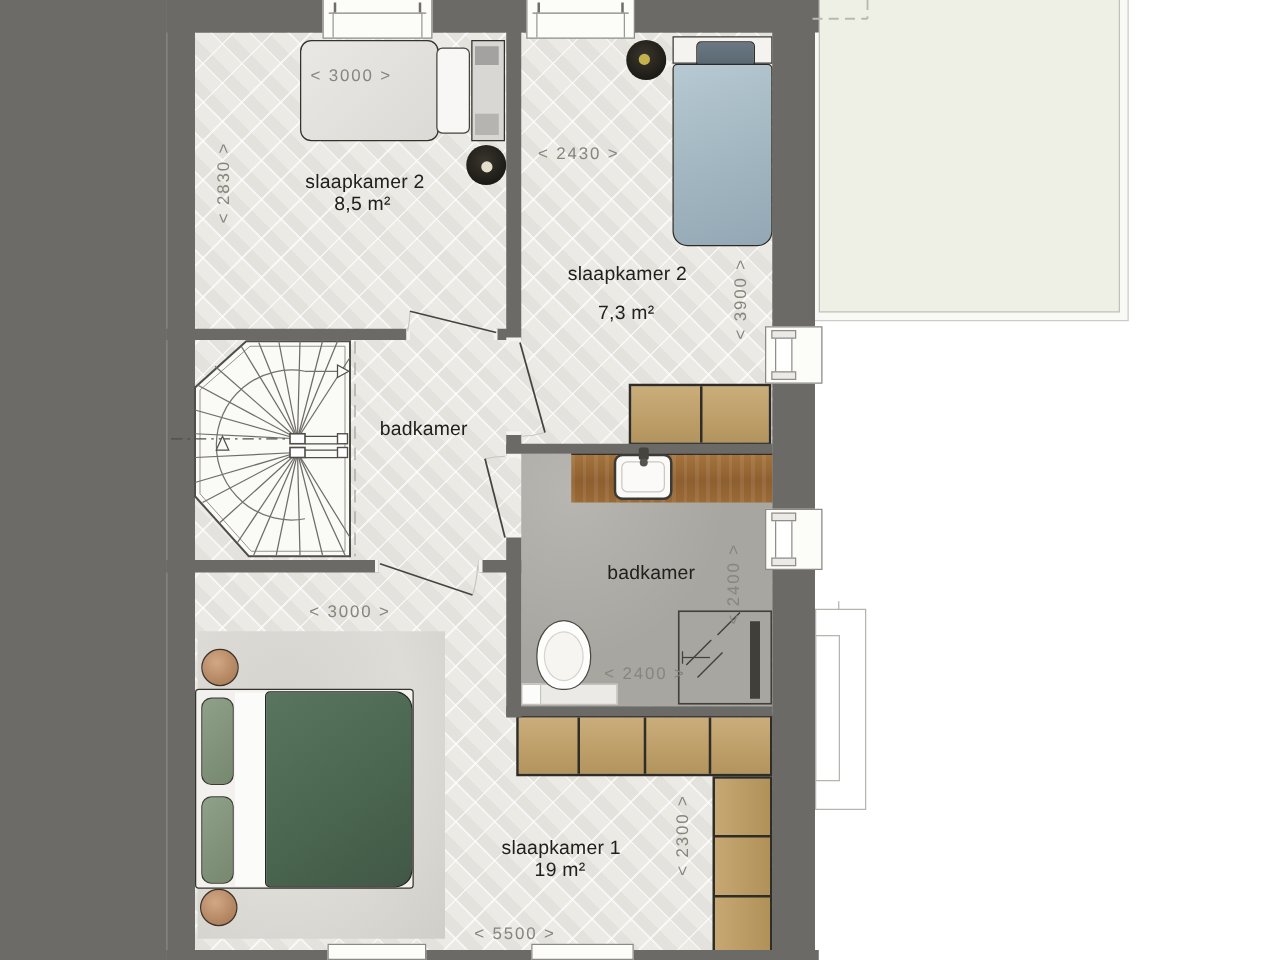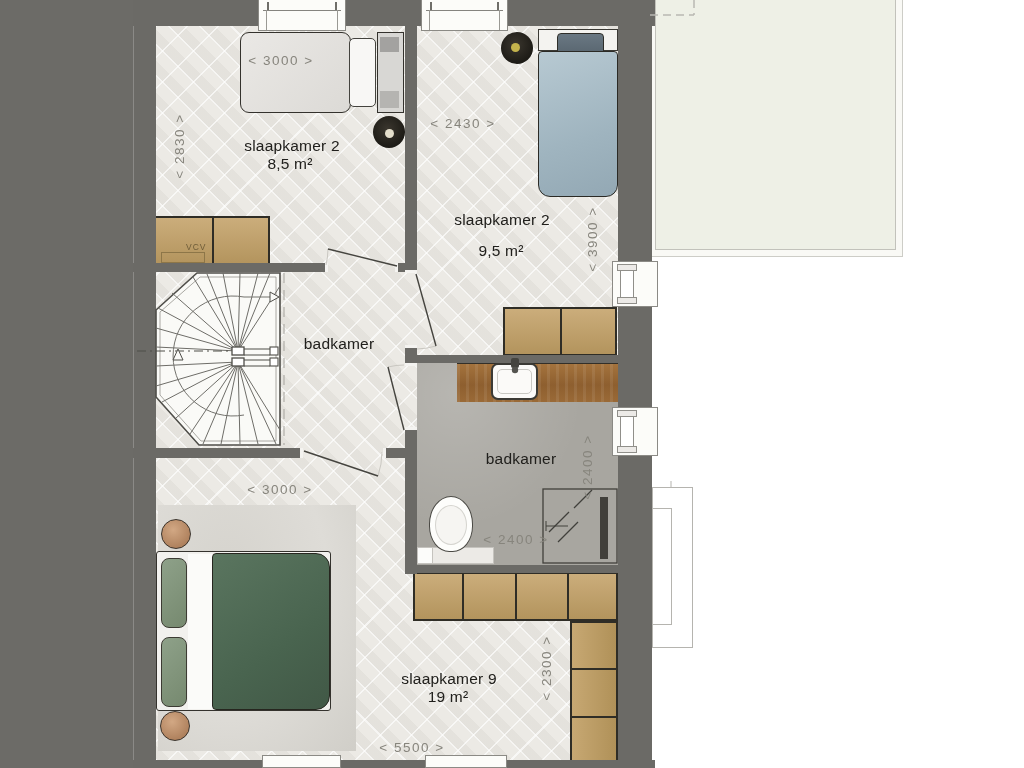--- a/index.html
+++ b/index.html
@@ -51,25 +51,20 @@
               border:1.6px solid #34322d;border-radius:9px;box-sizing:border-box;"></div>
   <div class="abs" style="left:349px;top:38px;width:27px;height:69px;background:#f8f7f5;border:1.3px solid #44433e;border-radius:5px;box-sizing:border-box;"></div>
   <div class="abs" style="left:377px;top:32px;width:27px;height:81px;background:#d8d7d4;border:1.4px solid #34322d;box-sizing:border-box;">
     <div class="abs" style="left:2px;top:4px;width:19px;height:15px;background:#a3a2a0;"></div>
     <div class="abs" style="left:2px;top:58px;width:19px;height:17px;background:#b5b4b1;"></div>
   </div>
   <div class="abs" style="left:373px;top:116px;width:32px;height:32px;border-radius:50%;
               background:radial-gradient(circle at 45% 40%, #3a362e, #1d1b16 70%);"></div>
   <div class="abs" style="left:385px;top:129px;width:9px;height:9px;border-radius:50%;background:#e4decb;"></div>
 
-  <div class="cab" style="left:154px;top:216px;width:116px;height:50px;">
-    <div class="cabdivV" style="left:56px;"></div>
-    <div class="abs" style="left:5px;top:34px;width:42px;height:9px;border:1px solid #8d7648;"></div>
-    <div class="abs" style="left:30px;top:24px;font-size:8.5px;letter-spacing:1px;color:#6e5c39;">VCV</div>
-  </div>
 
   <div class="abs" style="left:538px;top:29px;width:80px;height:22px;background:#f4f3f0;border:1.4px solid #3a3934;box-sizing:border-box;"></div>
   <div class="abs" style="left:557px;top:33px;width:47px;height:25px;background:linear-gradient(180deg,#6a7883,#56636d);
               border:1.2px solid #2f2e29;border-radius:4px;box-sizing:border-box;"></div>
   <div class="abs" style="left:538px;top:51px;width:80px;height:146px;background:linear-gradient(160deg,#b7c9d2,#9fb4bf 60%,#93a8b4);
               border:1.6px solid #2b2a25;border-radius:4px 4px 12px 12px;box-sizing:border-box;"></div>
   <div class="abs" style="left:501px;top:32px;width:32px;height:32px;border-radius:50%;
               background:radial-gradient(circle at 45% 40%, #3a362e, #1d1b16 70%);"></div>
   <div class="abs" style="left:511px;top:43px;width:9px;height:9px;border-radius:50%;background:#c4b34c;"></div>
 
@@ -253,27 +248,27 @@
       <line x1="650" y1="15" x2="694" y2="15"></line>
       <line x1="694" y1="0" x2="694" y2="15"></line>
     </g>
     <line x1="671" y1="481" x2="671" y2="488" stroke="#b5b4af" stroke-width="1"></line>
   </svg>
 
   <div class="roomlabel" style="left:292px;top:146px;">slaapkamer 2</div>
   <div class="roomlabel" style="left:290px;top:164px;text-align:right;">8,5 m²</div>
 
   <div class="roomlabel" style="left:502px;top:220px;">slaapkamer 2</div>
-  <div class="roomlabel" style="left:501px;top:251px;">9,5 m²</div>
+  <div class="roomlabel" style="left:501px;top:251px;">7,3 m²</div>
 
   <div class="roomlabel" style="left:339px;top:344px;">badkamer</div>
 
   <div class="roomlabel" style="left:521px;top:459px;">badkamer</div>
 
-  <div class="roomlabel" style="left:449px;top:679px;">slaapkamer 9</div>
+  <div class="roomlabel" style="left:449px;top:679px;">slaapkamer 1</div>
   <div class="roomlabel" style="left:448px;top:697px;">19 m²</div>
 
   <div class="dim" style="left:281px;top:60px;">&lt; 3000 &gt;</div>
   <div class="dim dimv" style="left:179px;top:146px;">&lt; 2830 &gt;</div>
   <div class="dim" style="left:463px;top:123px;">&lt; 2430 &gt;</div>
   <div class="dim dimv" style="left:592px;top:239px;">&lt; 3900 &gt;</div>
   <div class="dim dimv" style="left:587px;top:467px;">&lt; 2400 &gt;</div>
   <div class="dim" style="left:516px;top:539px;">&lt; 2400 &gt;</div>
   <div class="dim" style="left:280px;top:489px;">&lt; 3000 &gt;</div>
   <div class="dim dimv" style="left:546px;top:668px;">&lt; 2300 &gt;</div>

